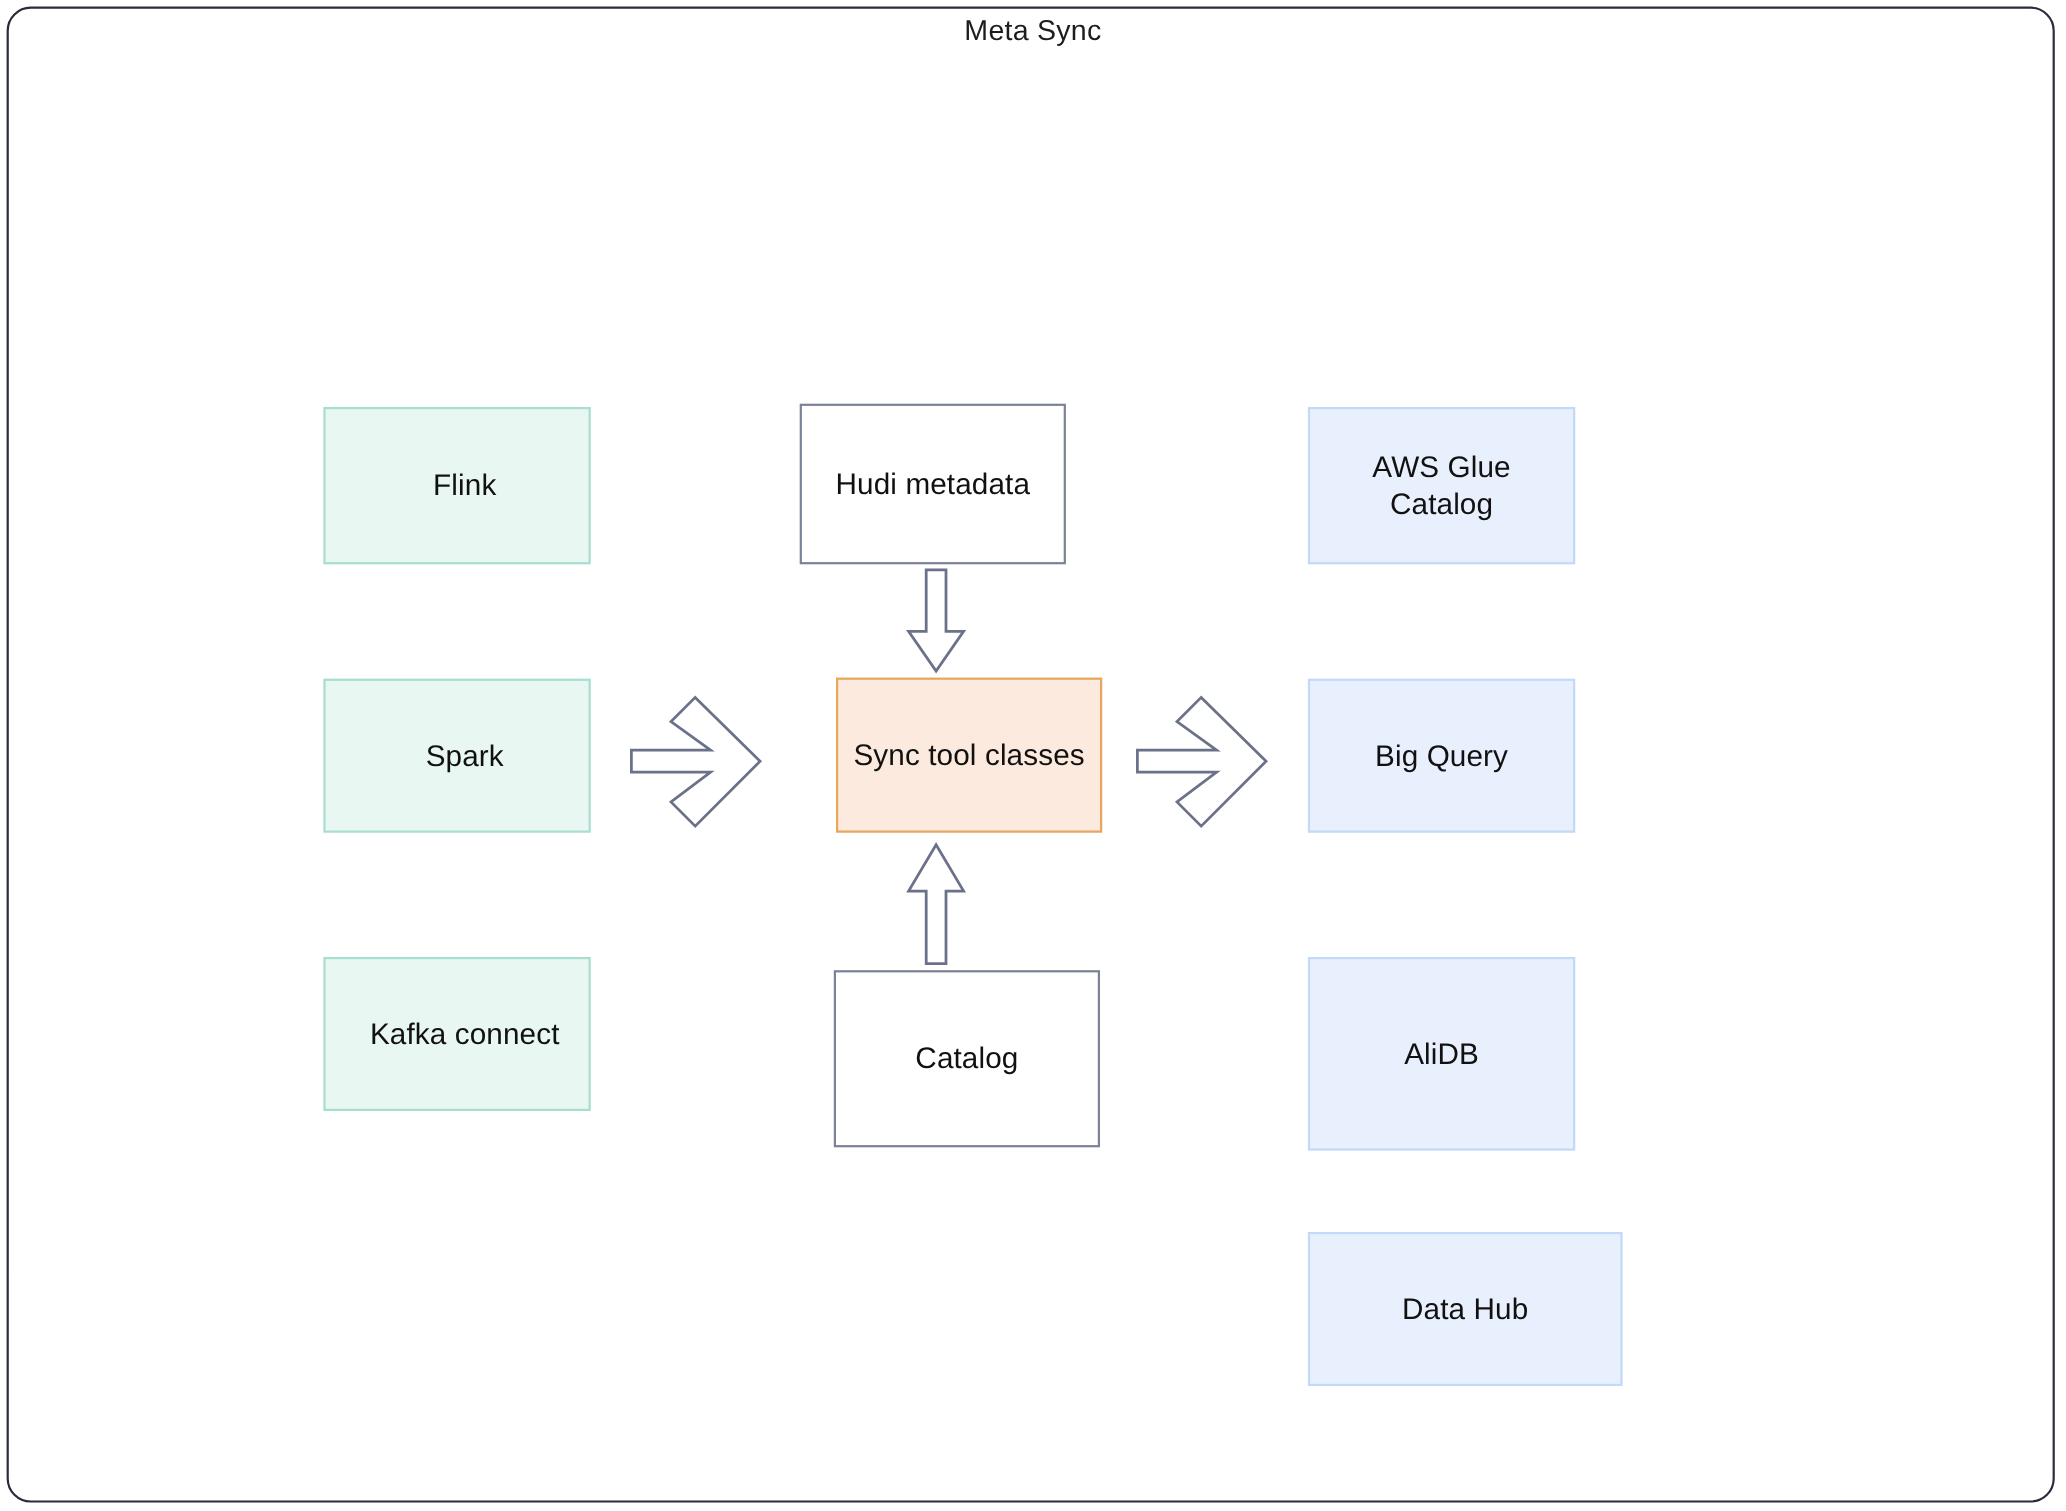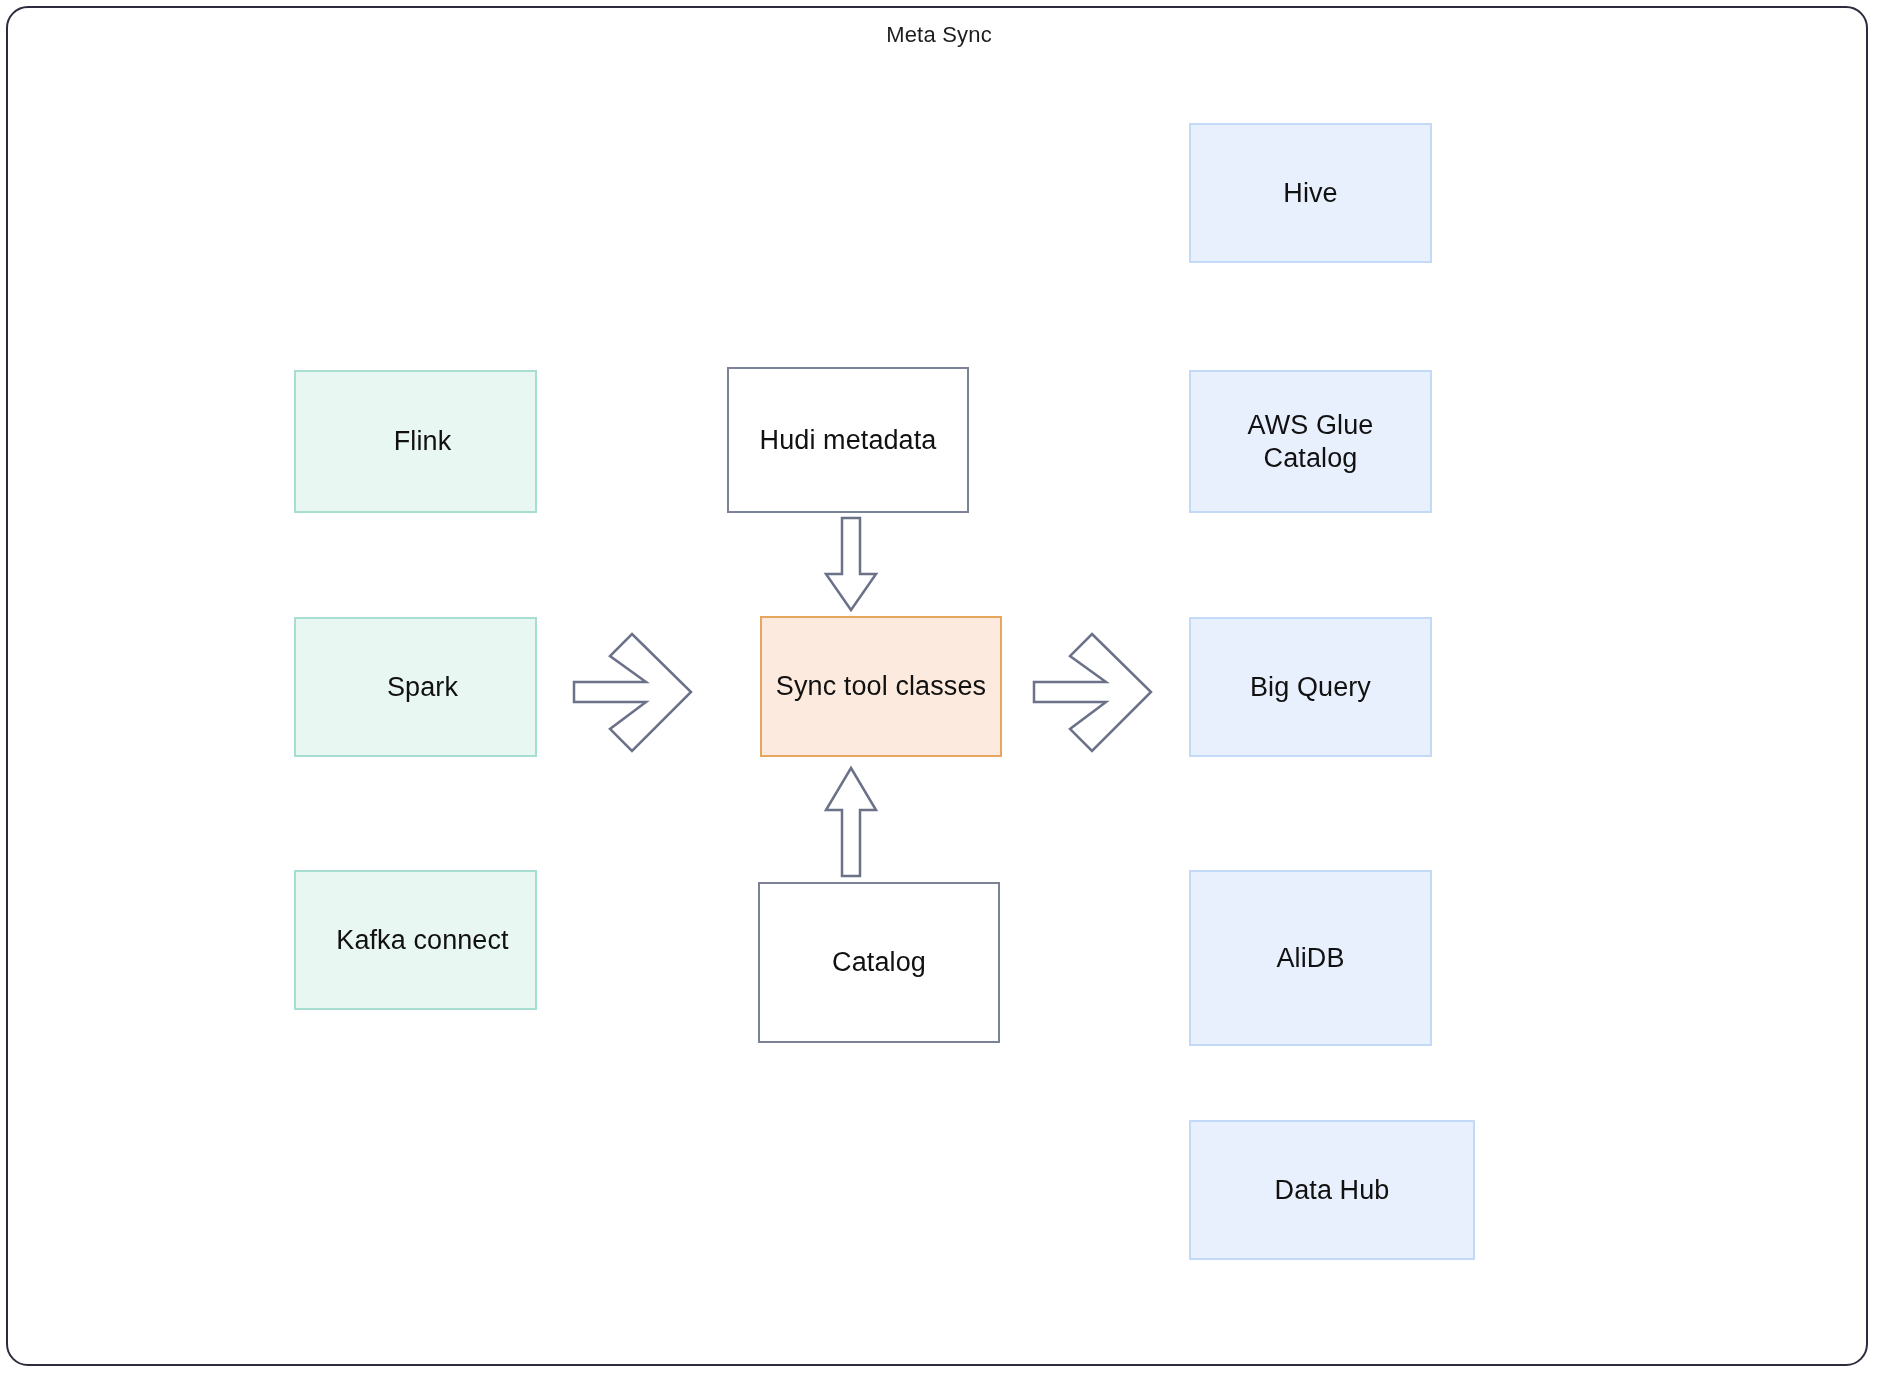--- a/index.html
+++ b/index.html
@@ -24,24 +24,24 @@
     width: 1862px;
     height: 1360px;
     border: 2px solid #2b2b3d;
     border-radius: 22px;
     box-sizing: border-box;
     background: #ffffff;
   }
   .diagram-title {
     position: absolute;
     left: 0;
-    top: 22px;
+    top: 12px;
     width: 1878px;
     text-align: center;
-    font-size: 22px;
+    font-size: 26px;
     color: #1d1d1d;
     letter-spacing: 0.2px;
   }
   .node {
     position: absolute;
     box-sizing: border-box;
     display: flex;
     align-items: center;
     justify-content: center;
     font-size: 27px;
@@ -107,23 +107,20 @@
   </div>
 
   <div class="node node--accent" style="left:727px; top:616px; width:242px; height:141px;margin-left:33px;">
     <span>Sync tool classes</span>
   </div>
 
   <div class="node node--plain" style="left:758px; top:882px; width:242px; height:161px;">
     <span>Catalog</span>
   </div>
 
-  <div class="node node--target" style="left:1189px; top:123px; width:243px; height:140px;">
-    <span>Hive</span>
-  </div>
 
   <div class="node node--target" style="left:1189px; top:370px; width:243px; height:143px;">
     <span>AWS Glue Catalog</span>
   </div>
 
   <div class="node node--target" style="left:1189px; top:617px; width:243px; height:140px;">
     <span>Big Query</span>
   </div>
 
   <div class="node node--target" style="left:1189px; top:870px; width:243px; height:176px;">

